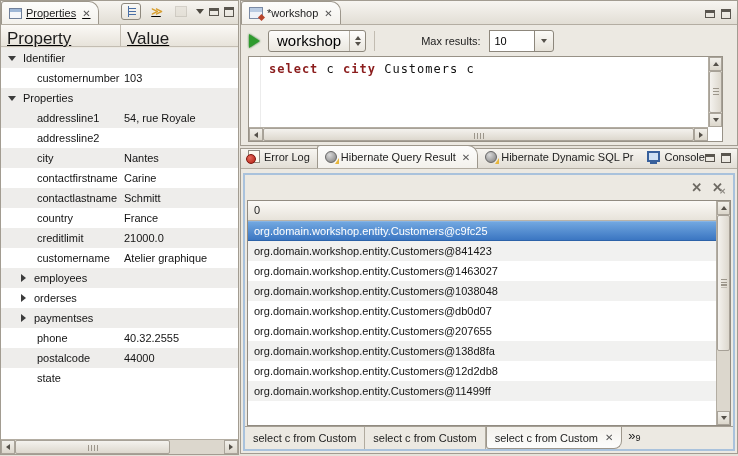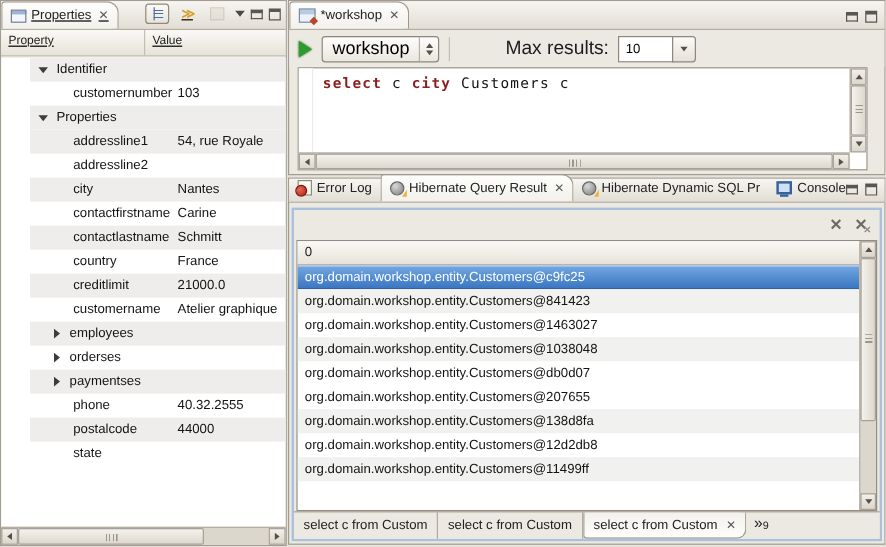--- a/index.html
+++ b/index.html
@@ -25,26 +25,26 @@
   .btn-min::before { content:""; position:absolute; left:-1px; top:0; width:10px; height:3px; background:#5a564f; }
   .btn-max { width:10px; height:10px; border:1px solid #5a564f; border-top-width:3px; }
   .menu-tri { width:0; height:0; border-left:4px solid transparent; border-right:4px solid transparent; border-top:5px solid #4d4941; }
 
   
   .view-toolbar-icons { margin-left:auto; display:flex; align-items:center; gap:5px; padding:0 4px 4px 0; }
   .tool-btn { width:20px; height:17px; display:flex; align-items:center; justify-content:center; border-radius:3px; }
   .tool-btn.pressed { border:1px solid #8f897e; background:linear-gradient(#fbfaf7,#e9e5dc); }
   .tool-btn.disabled { opacity:.4; }
   .cols { height:22px; display:flex; background:linear-gradient(#fbf9f6,#e7e3da);
-    border-bottom:1px solid #c3bdb2; font-size:10px; color:#1c1c1c; }
+    border-bottom:1px solid #c3bdb2; font-size:17px; color:#1c1c1c; }
   .col { padding:4px 0 0 6px; }
   .col.property { width:120px; border-right:1px solid #c3bdb2; }
   .col.value { flex:1; }
   #prop-rows { position:absolute; top:47px; left:0; right:0; bottom:15px; background:#fff; overflow:hidden; }
-  .prop-row { height:20px; display:flex; align-items:center; font-size:11px; color:#141414;margin-left:24px; }
+  .prop-row { height:20px; display:flex; align-items:center; font-size:11px; color:#141414; }
   .prop-row.shade { background:#eeedeb; }
   .p-label { width:121px; display:flex; align-items:center; overflow:hidden; white-space:nowrap; flex:none; }
   .p-label.category { padding-left:7px; gap:7px; }
   .p-label.child { padding-left:36px; }
   .p-label.collapsed { padding-left:20px; gap:8px; }
   .p-value { flex:1; overflow:hidden; white-space:nowrap; padding-left:2px; }
   .tri-down { width:0; height:0; border-left:4px solid transparent; border-right:4px solid transparent; border-top:5px solid #3c3c3c; flex:none; }
   .tri-right { width:0; height:0; border-top:4px solid transparent; border-bottom:4px solid transparent; border-left:5px solid #3c3c3c; flex:none; }
 
   
@@ -73,21 +73,21 @@
   .hql-toolbar { height:31px; display:flex; align-items:center; padding-left:8px; gap:8px;
     background:#ece9e2; }
   .run-btn { width:0; height:0; border-top:7px solid transparent; border-bottom:7px solid transparent;
     border-left:11px solid #2e9b2e; filter:drop-shadow(0 0 1px #1c6b1c); }
   .combo { height:22px; display:flex; align-items:center; border:1px solid #8d877c; border-radius:3px;
     background:linear-gradient(#fefdfc,#eae7df); font-size:15px; }
   .combo .lbl { padding:0 8px; }
   .combo .spin { border-left:1px solid #b5afa4; height:100%; width:16px; display:flex;
     flex-direction:column; align-items:center; justify-content:center; gap:2px; }
   .tb-sep { width:1px; height:20px; background:#c2bcb1; }
-  .tb-label { font-size:16px; color:#1c1c1c;padding-left:38px; }
+  .tb-label { font-size:11px; color:#1c1c1c;padding-left:38px; }
   .entry { width:46px; height:22px; background:#fff; border:1px solid #8d877c; font-size:11px;
     display:flex; align-items:center; padding-left:5px; }
   .drop-btn { width:20px; height:22px; margin-left:-1px; border:1px solid #8d877c; border-radius:0 3px 3px 0;
     background:linear-gradient(#fbfaf7,#e6e2d9); display:flex; align-items:center; justify-content:center; }
   #editor-content { position:absolute; left:7px; right:14px; top:55px; bottom:3px;
     border:1px solid #989287; background:#fff; }
   .gutter { position:absolute; left:0; top:0; bottom:14px; width:12px; background:#fff; border-right:1px solid #ececec; }
   .code { position:absolute; left:20px; top:5px; font-family:"DejaVu Sans Mono", monospace;
     font-size:12px; letter-spacing:1px; color:#111; white-space:pre; }
   .code .kw { color:#8b1d1d; font-weight:bold; }

